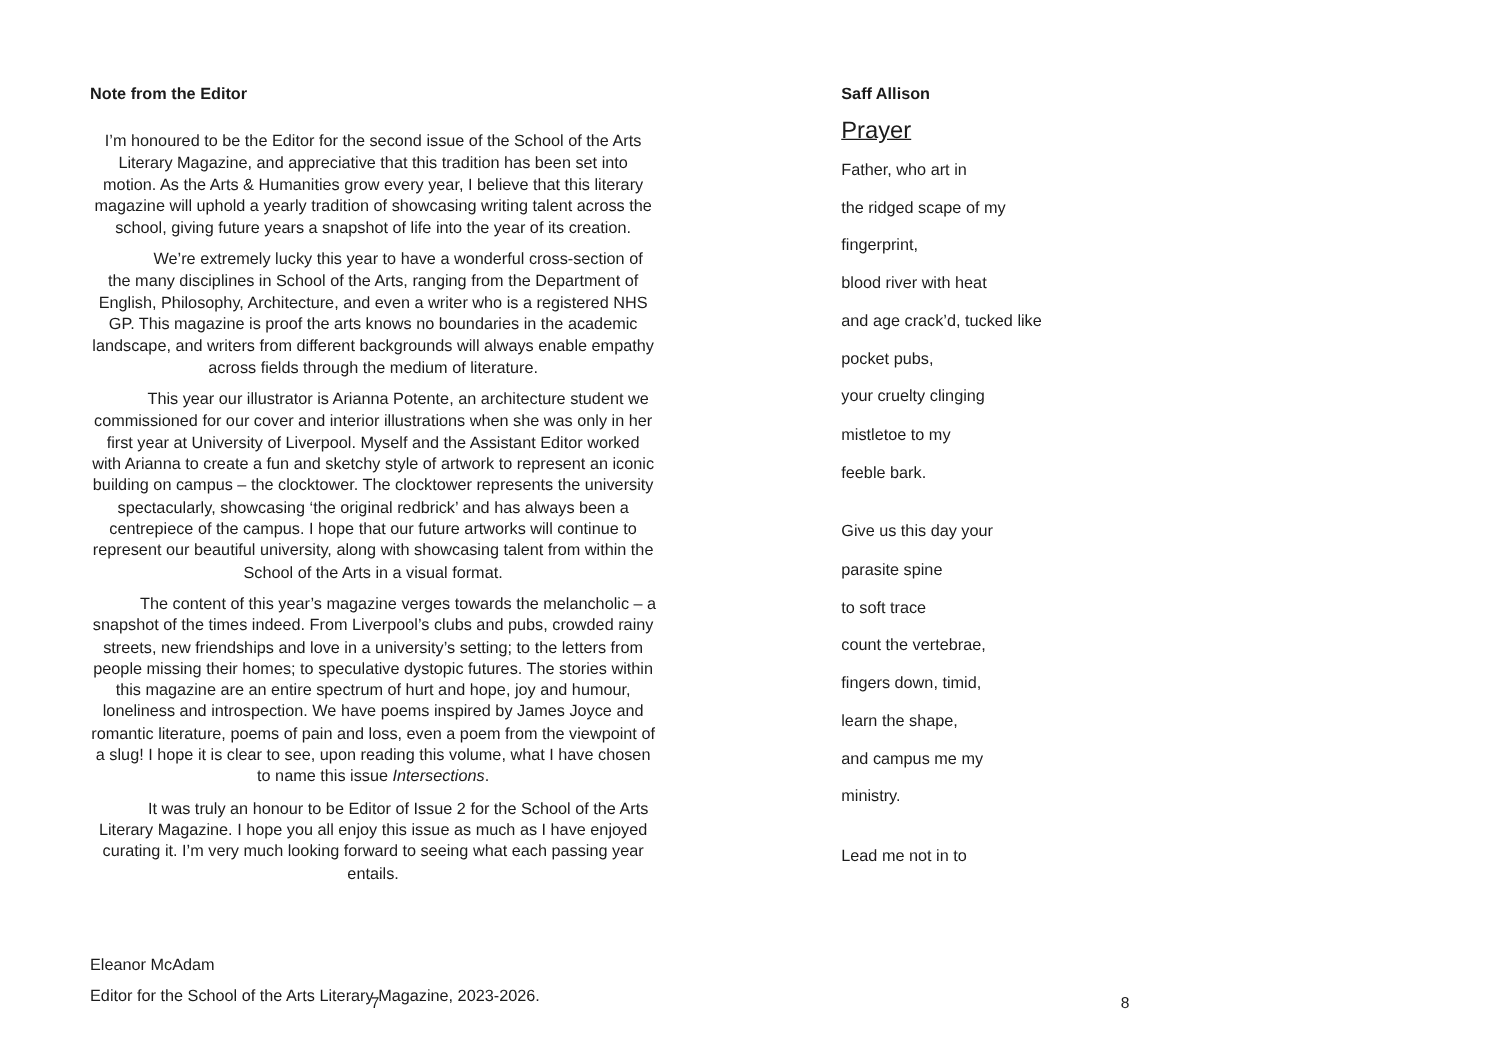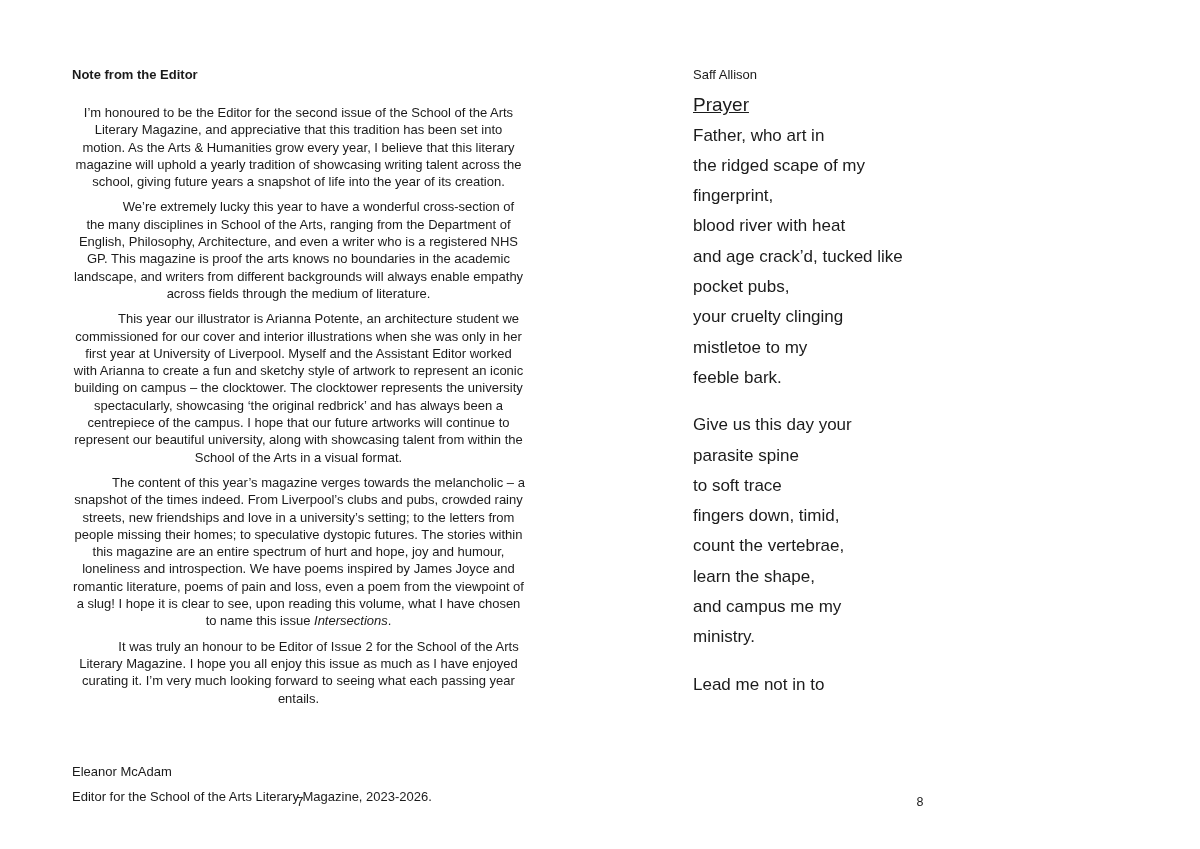--- a/index.html
+++ b/index.html
@@ -1,15 +1,15 @@
 <!DOCTYPE html>
 <html><head>
 <meta charset="utf-8">
 <style>
-  * { box-sizing: border-box; gap: 20px; }
+  * { box-sizing: border-box; }
   html, body {
     margin: 0;
     padding: 0;
     background: #ffffff;
   }
   body {
     width: 1200px;
     height: 849px;
     overflow: hidden;
     font-family: "Liberation Sans", "DejaVu Sans", sans-serif;
@@ -58,32 +58,32 @@
     font-size: 13px;
     line-height: 17.3px;
     margin: 0;
   }
   
   .page-right {
     padding: 66px 70px 0 73px;
   }
   .author-name {
     font-size: 13px;
-    font-weight: normal;
+    font-weight: bold;
     line-height: 17.3px;
     margin: 0 0 13px 0;
   }
   .poem-title {
     font-size: 19px;
     line-height: 17.3px;
     text-decoration: underline;
     margin: 0 0 13px 0;
   }
   .poem-line {
-    font-size: 17px;
+    font-size: 13px;
     line-height: 17.3px;
     margin: 0 0 13px 0;
   }
   .stanza-gap {
     margin-top: 30px;
   }
   
   .page-number {
     position: absolute;
     bottom: 38px;
@@ -133,22 +133,22 @@
         <div class="poem-line">pocket pubs,</div>
         <div class="poem-line">your cruelty clinging</div>
         <div class="poem-line">mistletoe to my</div>
         <div class="poem-line">feeble bark.</div>
       </div>
 
     <div class="stanza stanza-gap">
         <div class="poem-line">Give us this day your</div>
         <div class="poem-line">parasite spine</div>
         <div class="poem-line">to soft trace</div>
+        <div class="poem-line">count the vertebrae,</div>
         <div class="poem-line">fingers down, timid,</div>
-        <div class="poem-line">count the vertebrae,</div>
         <div class="poem-line">learn the shape,</div>
         <div class="poem-line">and campus me my</div>
         <div class="poem-line">ministry.</div>
       </div>
 
     <div class="stanza stanza-gap">
         <div class="poem-line">Lead me not in to</div>
       </div>
 
     <div class="page-number">8</div>

